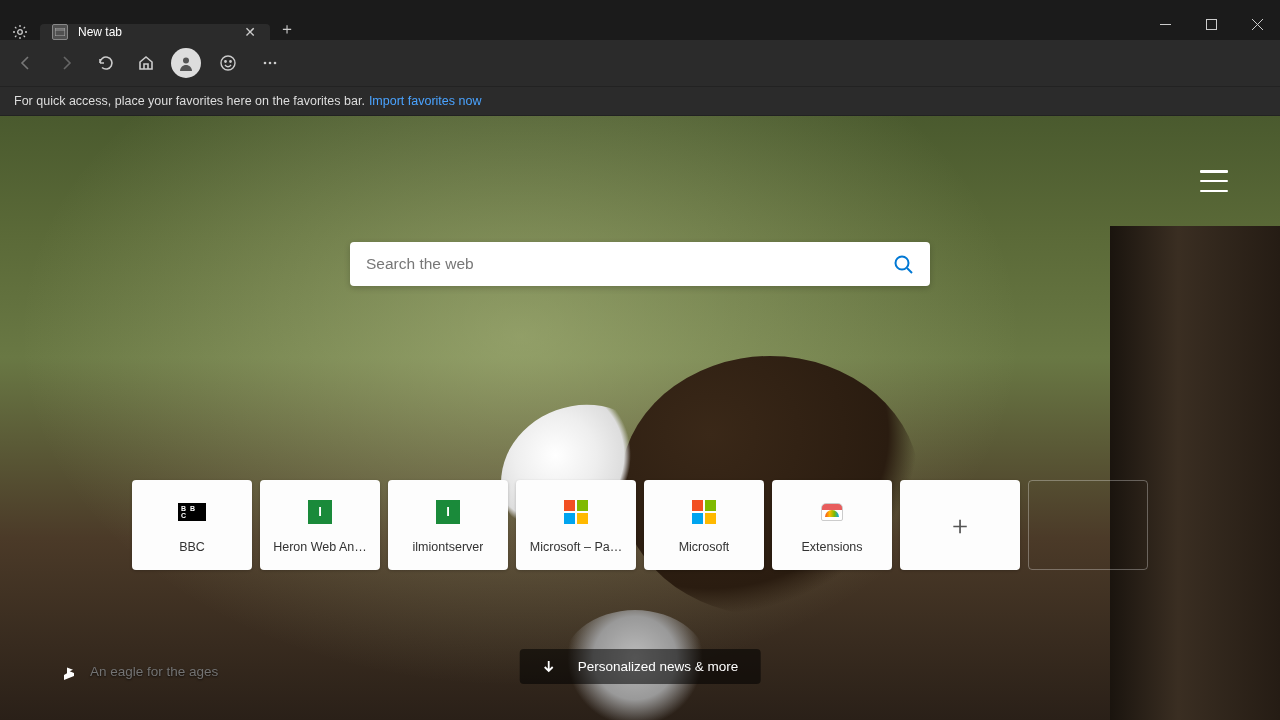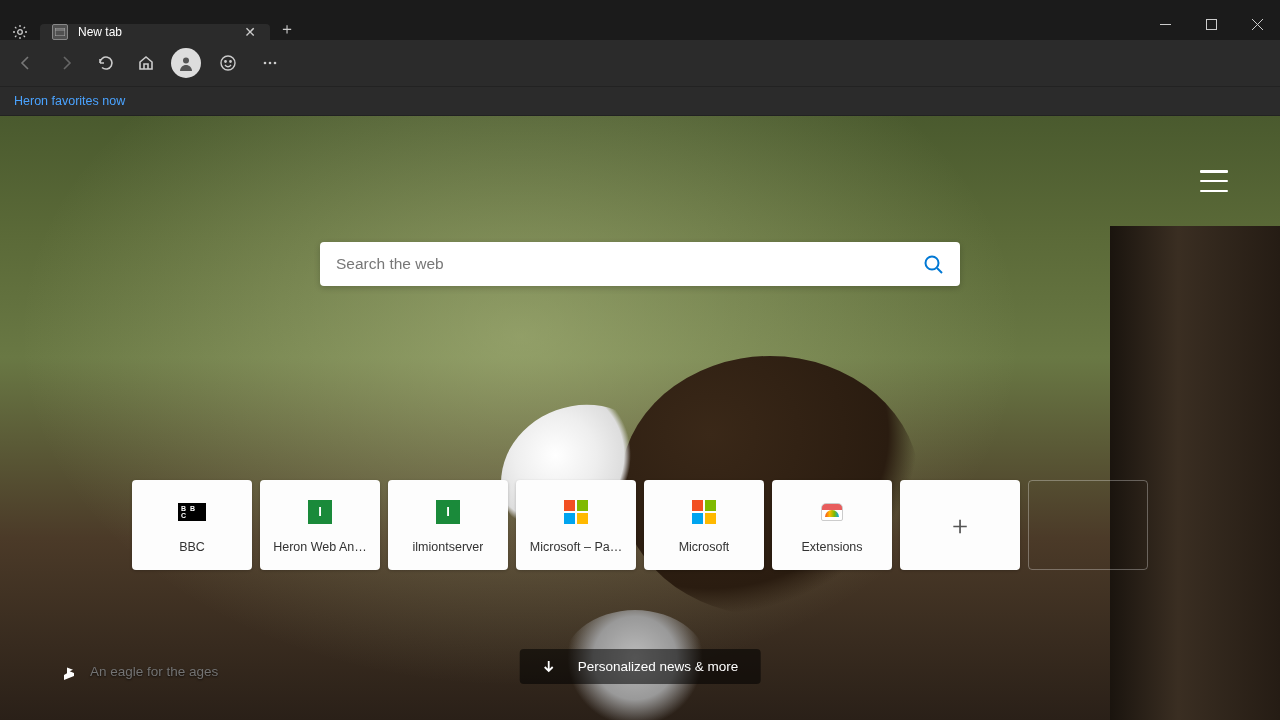--- a/index.html
+++ b/index.html
@@ -41,21 +41,21 @@
 }
 .bg-eagle { position: absolute; right: 360px; top: 240px; width: 420px; height: 260px; }
 .bg-eagle .head { position: absolute; left: 0; top: 50px; width: 160px; height: 140px; background: radial-gradient(circle at 40% 30%, #fff 0%, #eee 30%, #ddd 50%, transparent 55%); border-radius: 50%; transform: rotate(-20deg); }
 .bg-eagle .body { position: absolute; left: 120px; top: 0; width: 300px; height: 260px; background: radial-gradient(ellipse at 30% 30%, #3a2818 0%, #2a1c10 60%, transparent 70%); border-radius: 50%; }
 .bg-trunk { position: absolute; right: 0; top: 110px; width: 170px; height: 600px; background: linear-gradient(90deg, #1a140e 0%, #3a2e22 40%, #251c14 100%); }
 .bg-chick { position: absolute; left: 560px; bottom: -10px; width: 150px; height: 120px; background: radial-gradient(circle at 50% 40%, #bbb 0%, #999 40%, transparent 65%); border-radius: 50%; }
 
 .hamburger { position: absolute; top: 54px; right: 52px; width: 28px; height: 22px; display: flex; flex-direction: column; justify-content: space-between; cursor: pointer; }
 .hamburger span { height: 2.5px; background: #fff; border-radius: 1px; }
 
-.search-box { position: absolute; top: 126px; left: 50%; transform: translateX(-50%); width: 640px; height: 44px; background: #fff; border-radius: 4px; display: flex; align-items: center; padding: 12px 16px; box-shadow: 0 2px 6px rgba(0,0,0,0.2); }
+.search-box { position: absolute; top: 126px; left: 50%; transform: translateX(-50%); width: 580px; height: 44px; background: #fff; border-radius: 4px; display: flex; align-items: center; padding: 12px 16px; box-shadow: 0 2px 6px rgba(0,0,0,0.2); }
 .search-box input { flex: 1; border: none; outline: none; font-size: 15.5px; color: #333; }
 .search-box input::placeholder { color: #777; }
 .search-box .search-ico { color: #0078d4; }
 
 .tiles { position: absolute; top: 364px; left: 50%; transform: translateX(-50%); display: flex; gap: 8px; }
 .tile { width: 120px; height: 90px; background: #fdfdfd; border-radius: 4px; display: flex; flex-direction: column; align-items: center; padding-top: 18px; box-shadow: 0 1px 3px rgba(0,0,0,0.2); }
 .tile-icon { width: 28px; height: 28px; display: flex; align-items: center; justify-content: center; font-size: 10px; margin-bottom: 14px; }
 .tile-label { font-size: 12.5px; color: #333; max-width: 104px; white-space: nowrap; overflow: hidden; text-overflow: ellipsis; text-align: left; }
 .tile.add { justify-content: center; padding-top: 0; }
 .tile.add .plus { font-size: 26px; color: #555; }
@@ -160,21 +160,22 @@
         <svg width="18" height="18" viewBox="0 0 18 18" fill="#ccc">
           <circle cx="4" cy="9" r="1.3"></circle>
           <circle cx="9" cy="9" r="1.3"></circle>
           <circle cx="14" cy="9" r="1.3"></circle>
         </svg>
       </div>
   </div>
 </div>
 
 <div class="favbar">
-  <a href="#">Heron favorites now</a>
+  <span>For quick access, place your favorites here on the favorites bar.</span>
+  <a href="#">Import favorites now</a>
 </div>
 
 <div class="content">
   <div class="bg">
     <div class="bg-trunk"></div>
     <div class="bg-eagle">
         <div class="body"></div>
         <div class="head"></div>
       </div>
     <div class="bg-chick"></div>

